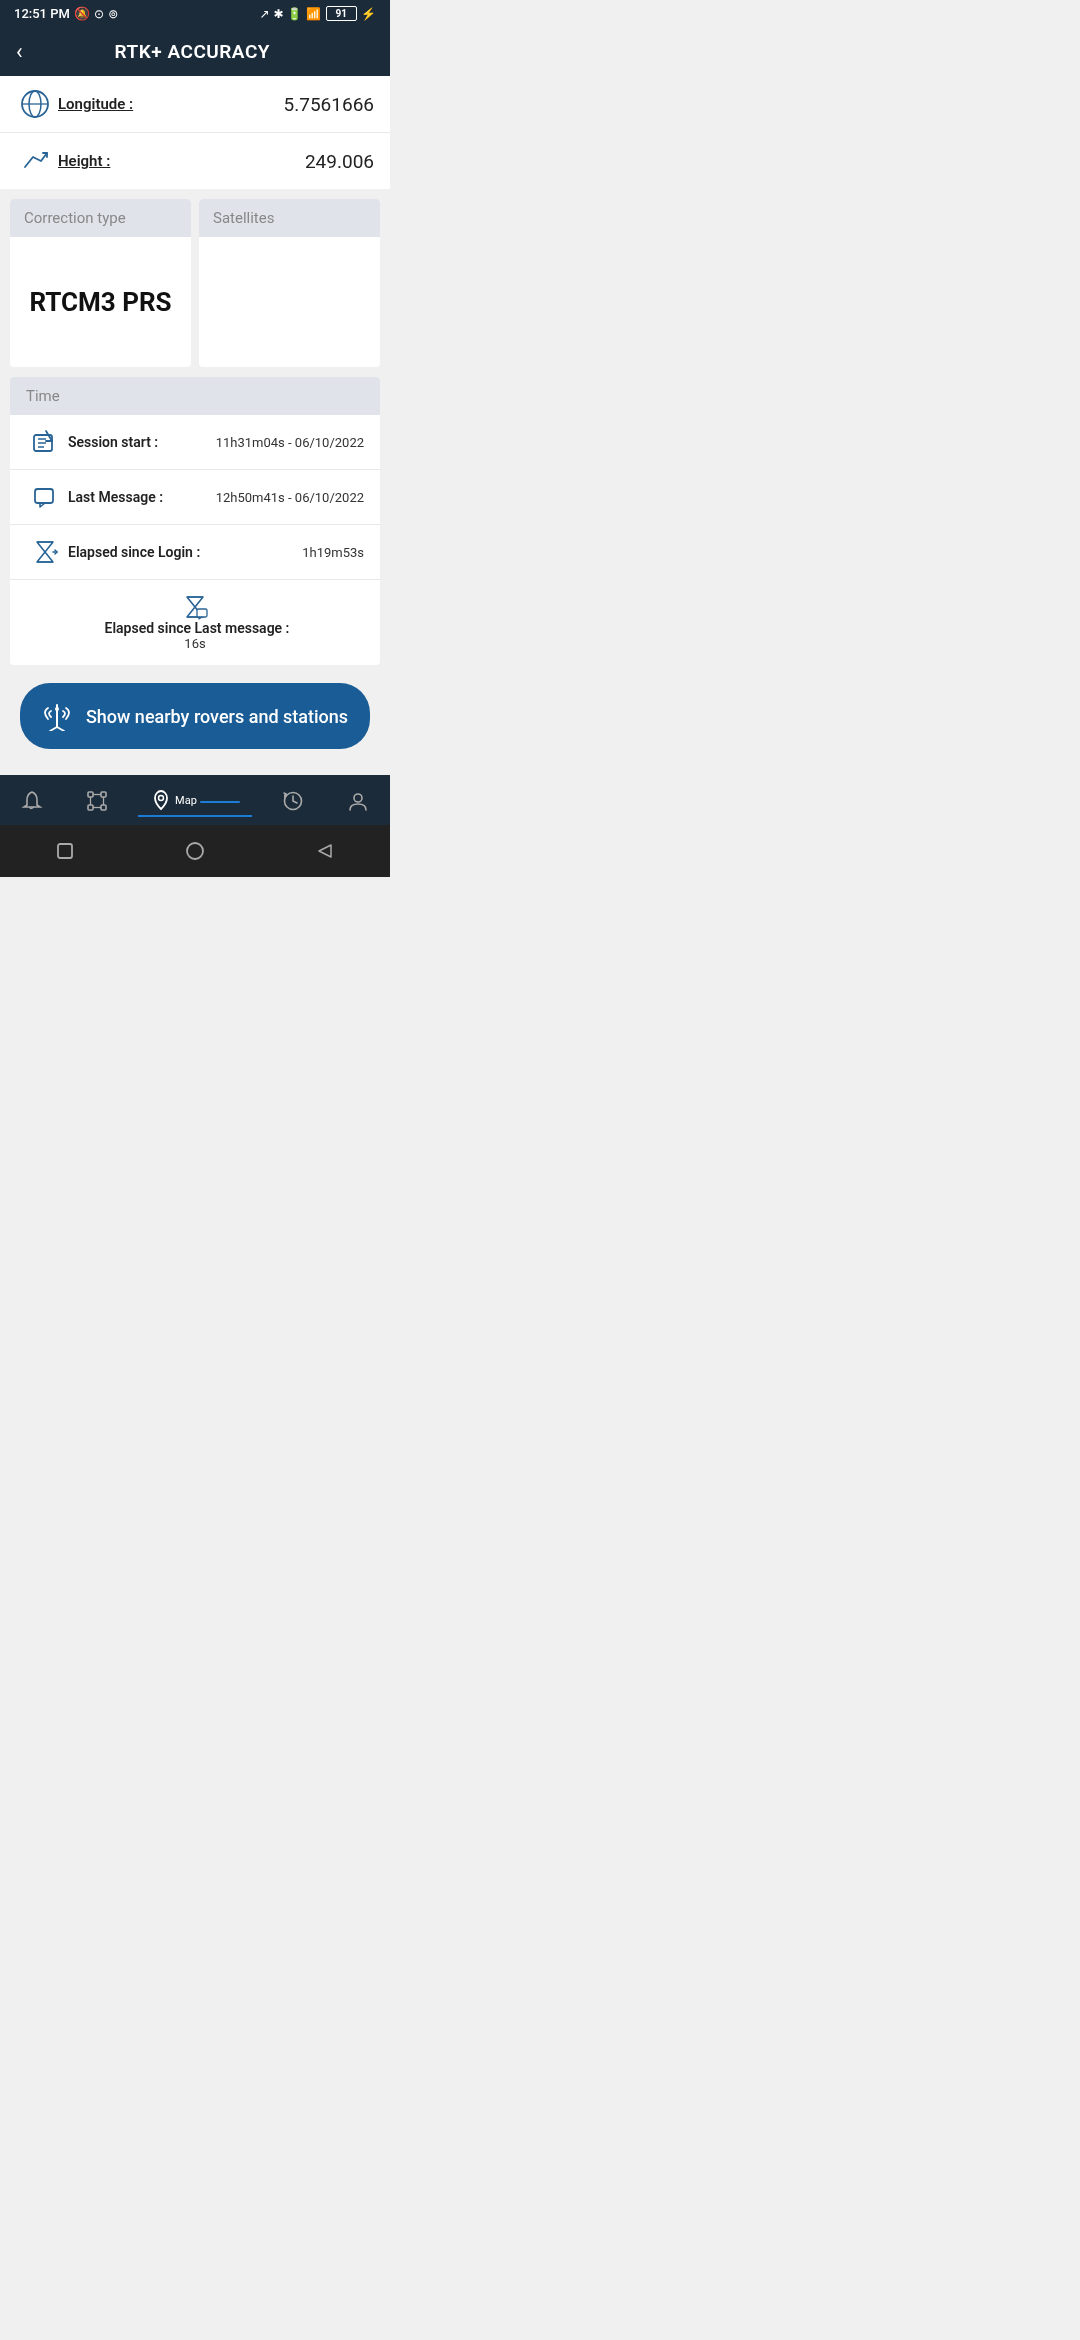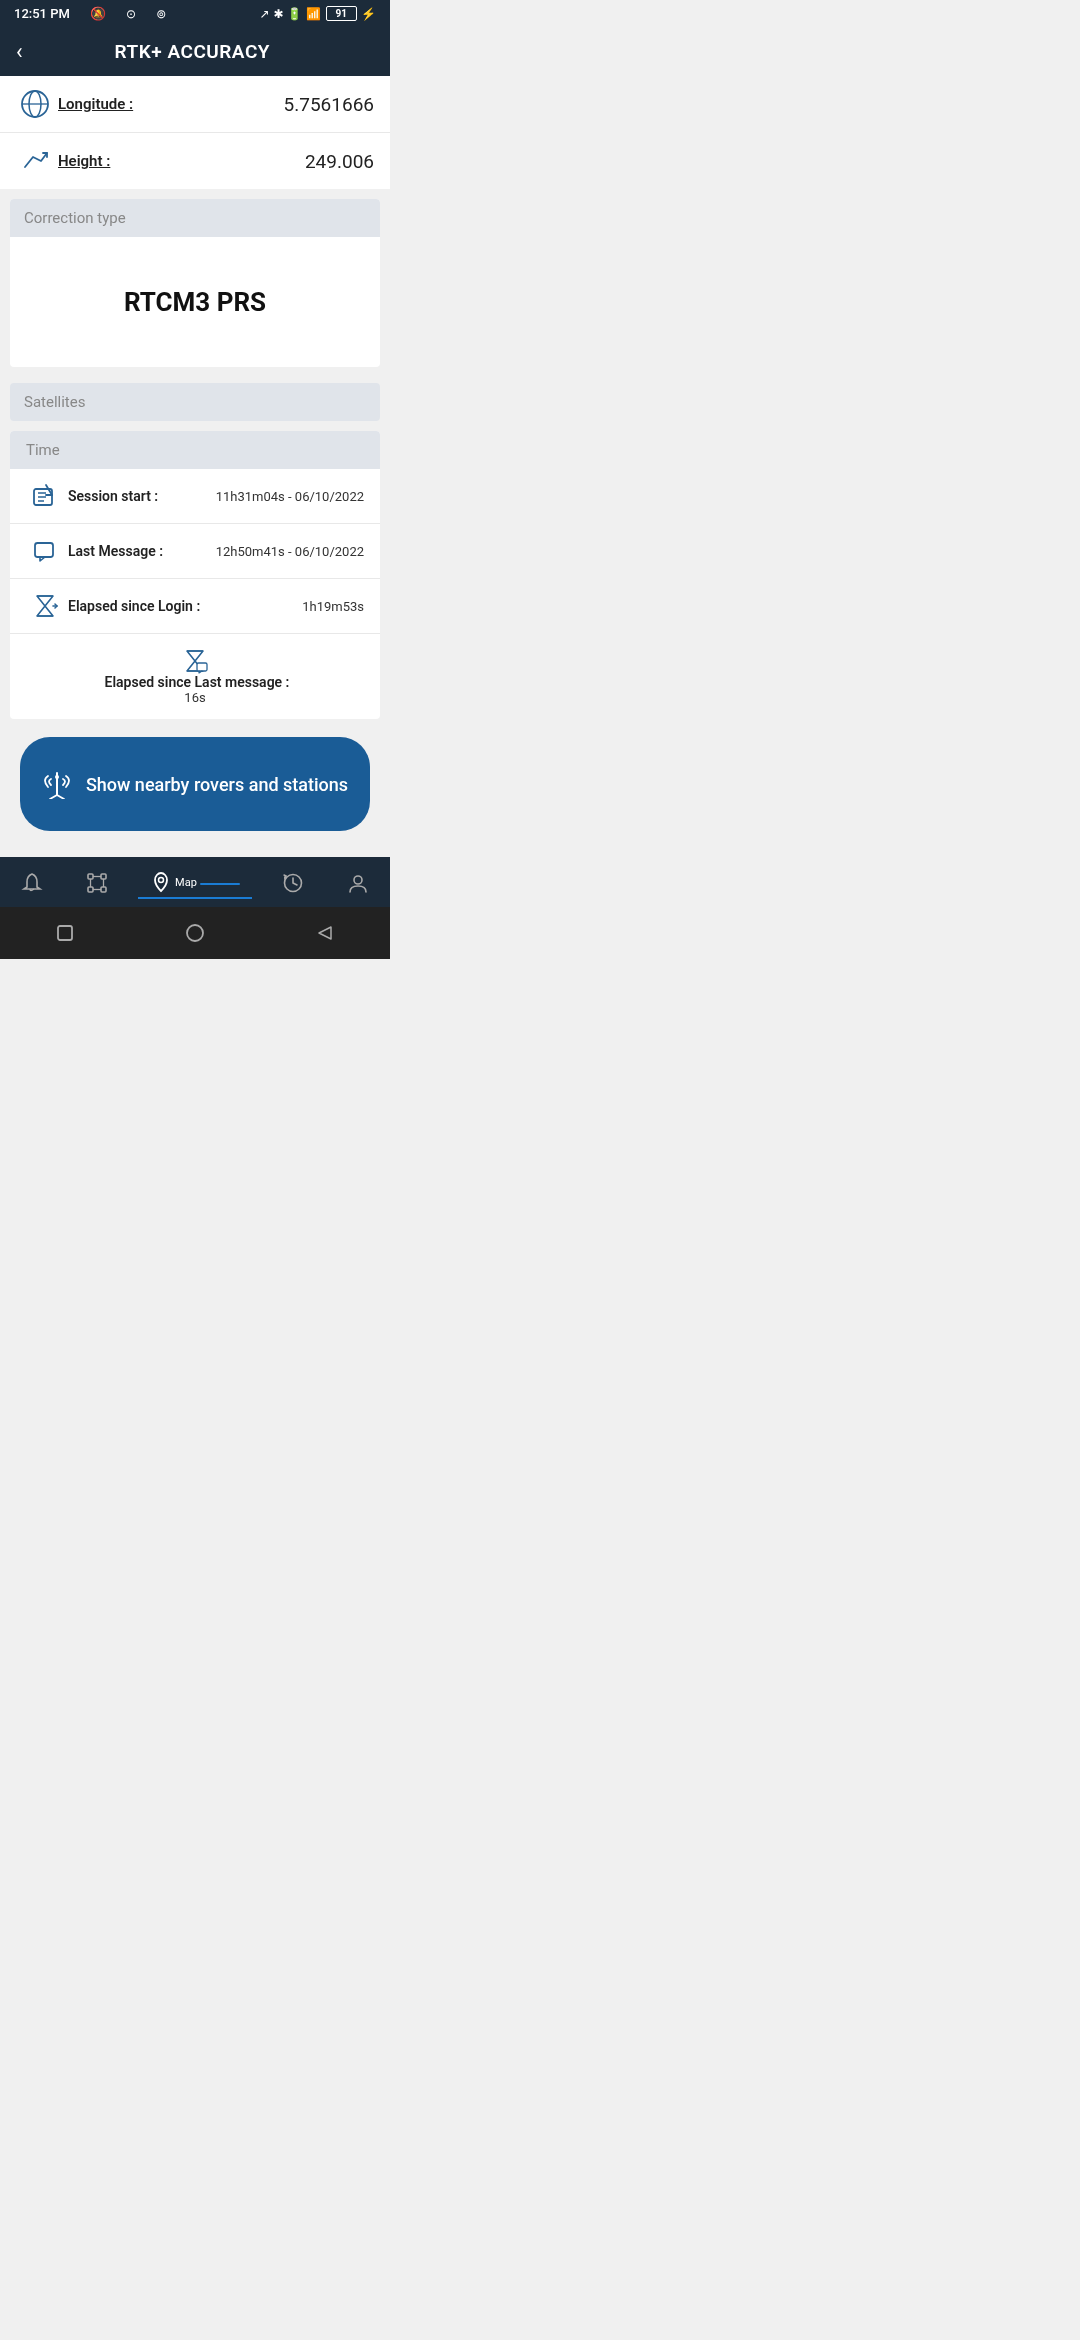--- a/index.html
+++ b/index.html
@@ -18,21 +18,21 @@
     .status-bar {
       background: #1c2b3a;
       color: white;
       display: flex;
       justify-content: space-between;
       align-items: center;
       padding: 6px 14px;
       font-size: 13px;
       font-weight: 500;
     }
-    .status-left { display: flex; align-items: center; gap: 20px; }
+    .status-left { display: flex; align-items: center; gap: 4px; }
     .status-right { display: flex; align-items: center; gap: 4px; font-size: 12px; }
     .battery-box {
       border: 1.5px solid white;
       border-radius: 2px;
       padding: 1px 9px;
       font-size: 10px;
       font-weight: bold;
     }
 
     
@@ -95,23 +95,22 @@
     }
     .info-value {
       font-size: 19px;
       color: #222;
       font-weight: 400;
     }
 
     
     .two-col {
       display: flex;
-      gap: 16px;
+      gap: 8px;
       margin: 10px 10px;
-      flex-direction: column;
     }
     .col-card {
       flex: 1;
       background: white;
       border-radius: 4px;
       overflow: hidden;
     }
     .col-header {
       background: #e0e4ea;
       padding: 10px 14px;
@@ -191,21 +190,21 @@
     .section-value {
       font-size: 13px;
       color: #333;
     }
 
     
     .big-button {
       background: #1a5c96;
       border-radius: 30px;
       margin: 18px 20px 16px 20px;
-      padding: 32px 20px;
+      padding: 18px 20px;
       display: flex;
       align-items: center;
       justify-content: center;
       gap: 14px;
       cursor: pointer;
     }
     .big-button-icon {
       color: white;
       font-size: 24px;
     }

